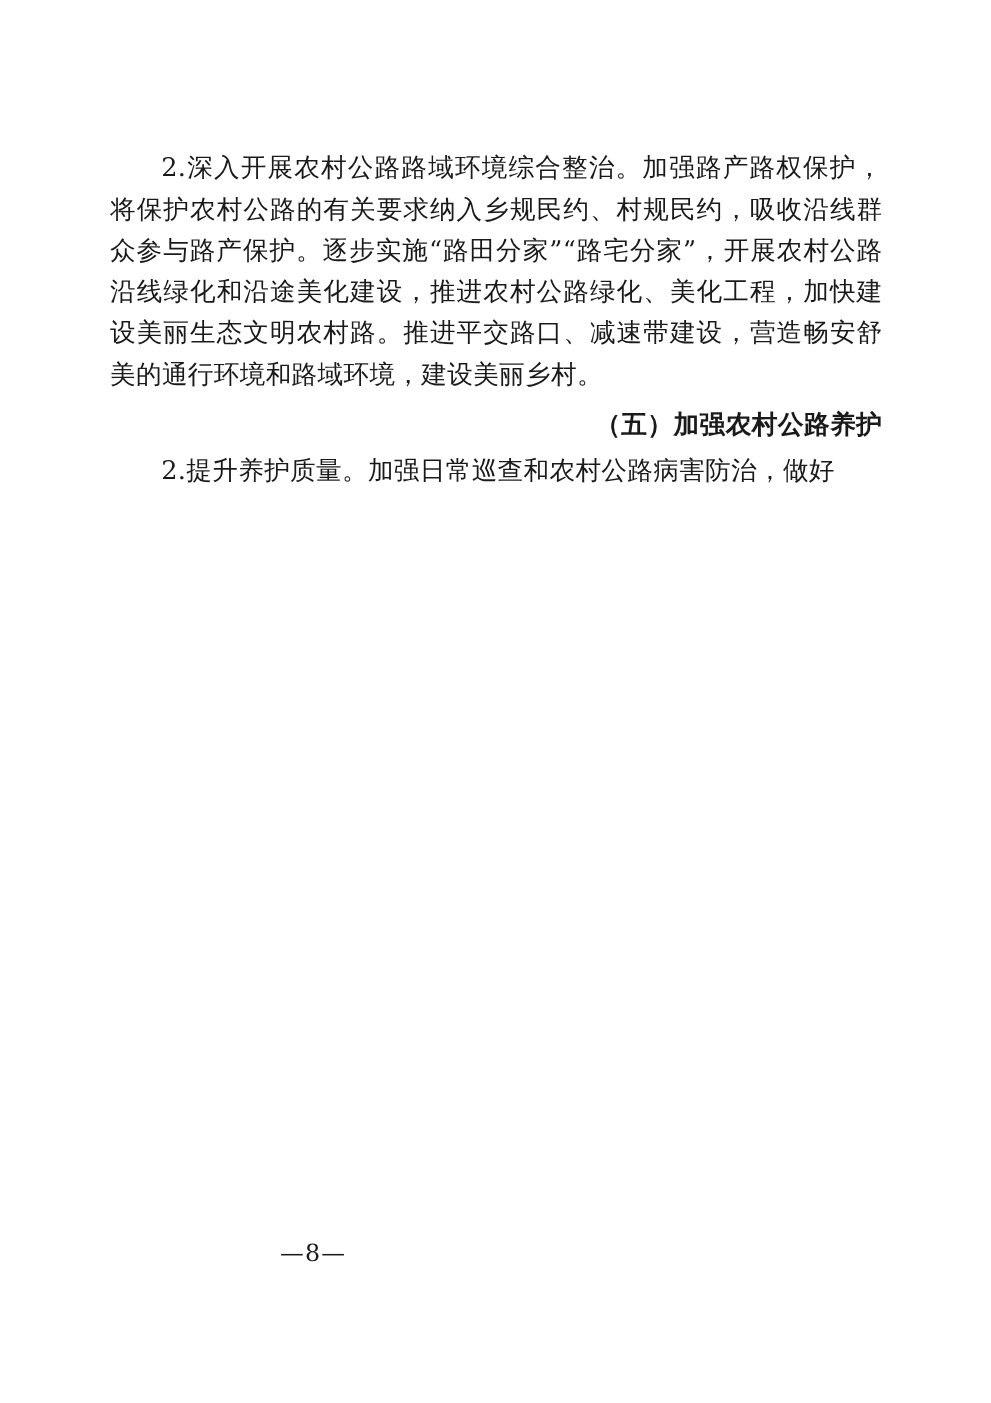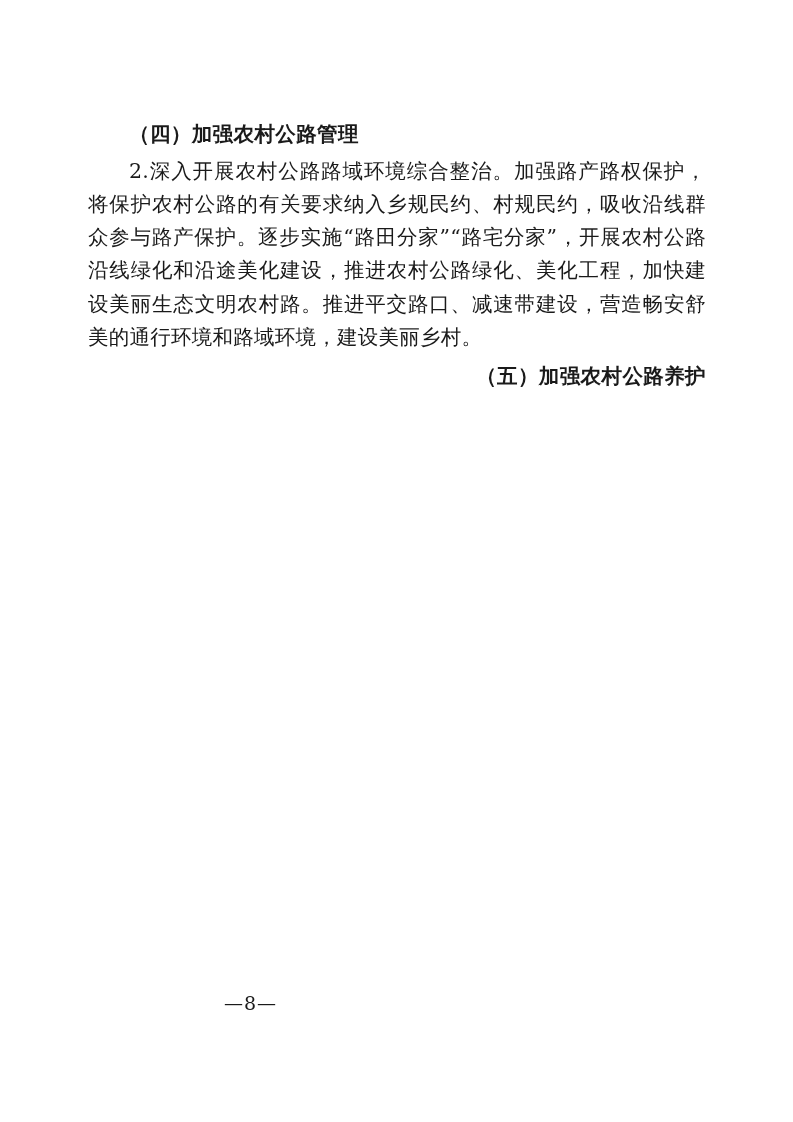--- a/index.html
+++ b/index.html
@@ -73,27 +73,27 @@
     display: inline-block;
     transform: translateX(-146px);
   }
 </style>
 </head>
 <body>
 
 <div class="page">
   <div class="doc-body">
 
-    <h2 class="heading">（四）加强农村公路管理</h2>
 
 
     <p class="para">2.深入开展农村公路路域环境综合整治。加强路产路权保护，将保护农村公路的有关要求纳入乡规民约、村规民约，吸收沿线群众参与路产保护。逐步实施“路田分家”“路宅分家”，开展农村公路沿线绿化和沿途美化建设，推进农村公路绿化、美化工程，加快建设美丽生态文明农村路。推进平交路口、减速带建设，营造畅安舒美的通行环境和路域环境，建设美丽乡村。</p>
 
     <h2 class="heading">（五）加强农村公路养护</h2>
 
 
+    <p class="para">2.提升养护质量。加强日常巡查和农村公路病害防治，做好</p>
 
   </div>
 
   <div class="page-number">
     <span class="pn-inner">—8—</span>
   </div>
 </div>
 
 </body></html>

